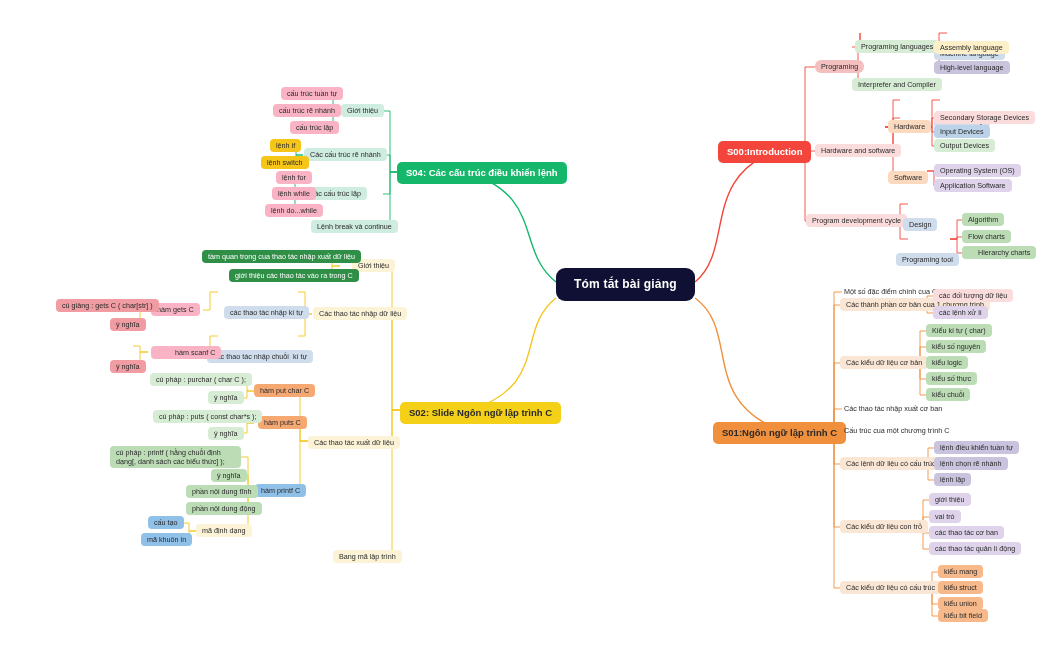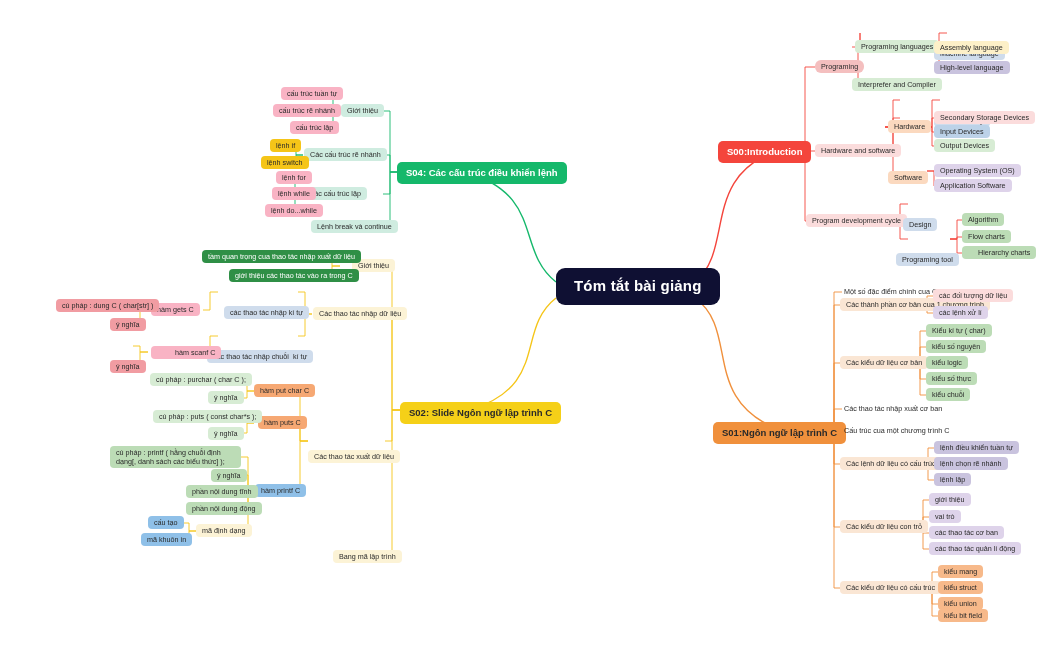--- a/index.html
+++ b/index.html
@@ -4,21 +4,21 @@
 <style>
   html,body{margin:0;padding:0;background:#fff;}
   body{width:1049px;height:650px;position:relative;overflow:hidden;
        font-family:"Liberation Sans","DejaVu Sans",sans-serif;}
   #canvas{position:absolute;left:0;top:0;width:1049px;height:650px;}
   svg#links{position:absolute;left:0;top:0;width:1049px;height:650px;pointer-events:none;}
   .node{position:absolute;box-sizing:border-box;border-radius:4px;
         padding:2px 6px;font-size:7.2px;line-height:1.25;color:#2a2a2a;
         white-space:pre-wrap;display:flex;align-items:center;}
   .node.plain{background:transparent;padding:2px 4px;}
-  .root{background:#0f1033;color:#fff;font-size:15px;font-weight:bold;
+  .root{background:#0f1033;color:#fff;font-size:12px;font-weight:bold;
         border-radius:9px;padding:9px 18px;letter-spacing:.2px;}
   .topic{font-weight:bold;font-size:9.5px;border-radius:5px;padding:5px 9px;}
   .t-s00{background:#f4453c;color:#fff;}
   .t-s01{background:#f0903c;color:#2a2a2a;}
   .t-s02{background:#f5d018;color:#2a2a2a;}
   .t-s04{background:#15b86b;color:#fff;}
   .c-pinkL{background:#fbdcdc;}
   .c-pink{background:#f4bfbf;}
   .c-rose{background:#f19ca2;}
   .c-pinkS{background:#f9b3c4;}
@@ -243,26 +243,26 @@
 <div class="node topic t-s02" style="left:400px;top:402px;">S02: Slide Ngôn ngữ lập trình C</div>
 
 <div class="node c-creamL" style="left:352px;top:259px;">Giới thiệu</div>
 <div class="node c-greenD" style="left:202px;top:250px;">tầm quan trọng cua thao tác nhập xuất dữ liệu</div>
 <div class="node c-greenD" style="left:229px;top:269px;">giới thiệu các thao tác vào ra trong C</div>
 
 <div class="node c-creamL" style="left:313px;top:307px;">Các thao tác nhập dữ liệu</div>
 <div class="node c-blueL" style="left:224px;top:285px;">các thao tác nhập kí tự</div>
 <div class="node c-blueL" style="left:207px;top:329px;">các thao tác nhập chuỗi  kí tự</div>
 <div class="node c-pinkS" style="left:151px;top:303px;">hàm gets C</div>
-<div class="node c-rose" style="left:56px;top:299px;">cú pháp : dung C ( char[str] )</div>
+<div class="node c-rose" style="left:56px;top:299px;">cú giảng : gets C ( char[str] )</div>
 <div class="node c-rose" style="left:110px;top:318px;">ý nghĩa</div>
 <div class="node c-pinkS" style="left:151px;top:346px;padding-left:24px;">hàm scanf C</div>
 <div class="node c-rose" style="left:110px;top:360px;">ý nghĩa</div>
 
-<div class="node c-creamL" style="left:308px;top:450px;">Các thao tác xuất dữ liệu</div>
+<div class="node c-creamL" style="left:308px;top:436px;">Các thao tác xuất dữ liệu</div>
 <div class="node c-orange" style="left:254px;top:384px;">hàm put char C</div>
 <div class="node c-greenL" style="left:150px;top:373px;">cú pháp : purchar ( char C );</div>
 <div class="node c-greenL" style="left:208px;top:391px;">ý nghĩa</div>
 <div class="node c-orange" style="left:258px;top:416px;">hàm puts C</div>
 <div class="node c-greenL" style="left:153px;top:410px;">cú pháp : puts ( const char*s );</div>
 <div class="node c-greenL" style="left:208px;top:427px;">ý nghĩa</div>
 
 <div class="node c-blueM" style="left:255px;top:484px;">hàm printf C</div>
 <div class="node c-green" style="left:110px;top:446px;width:131px;">cú pháp : printf ( hằng chuỗi định dạng[, danh sách các biểu thức] );</div>
 <div class="node c-green" style="left:211px;top:469px;">ý nghĩa</div>

